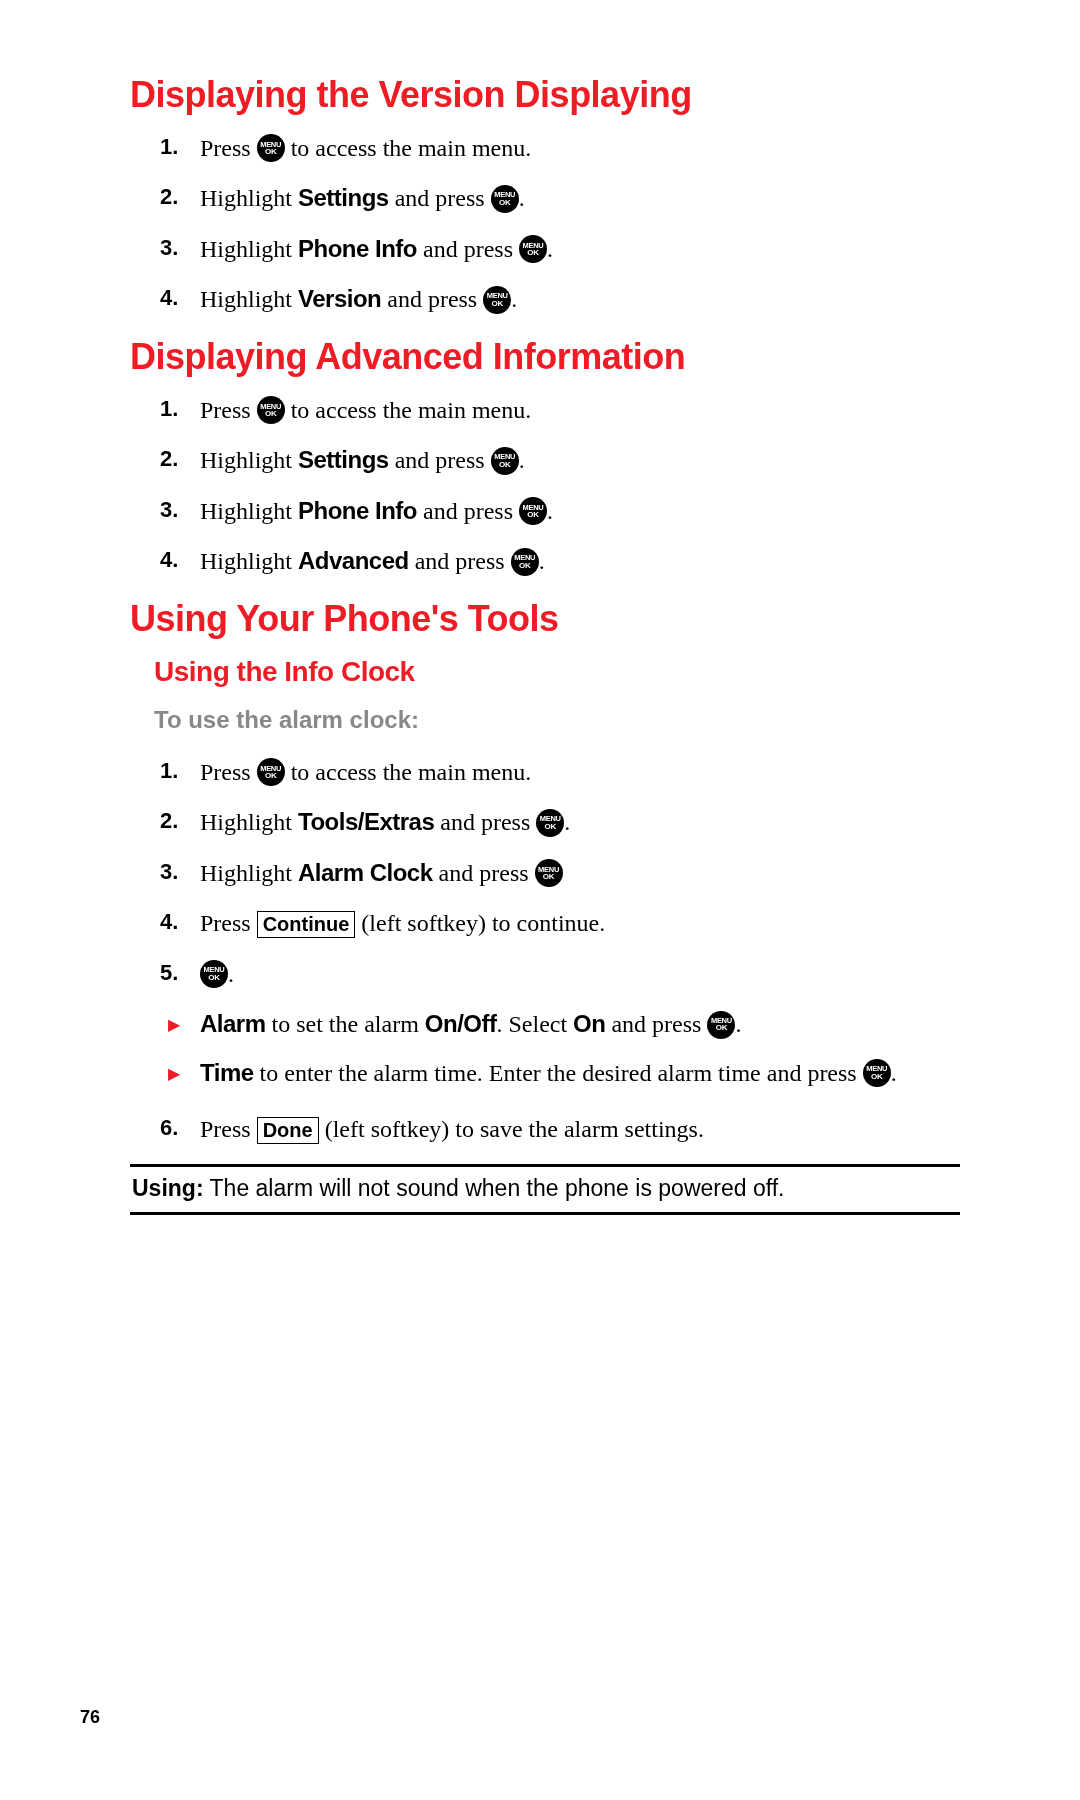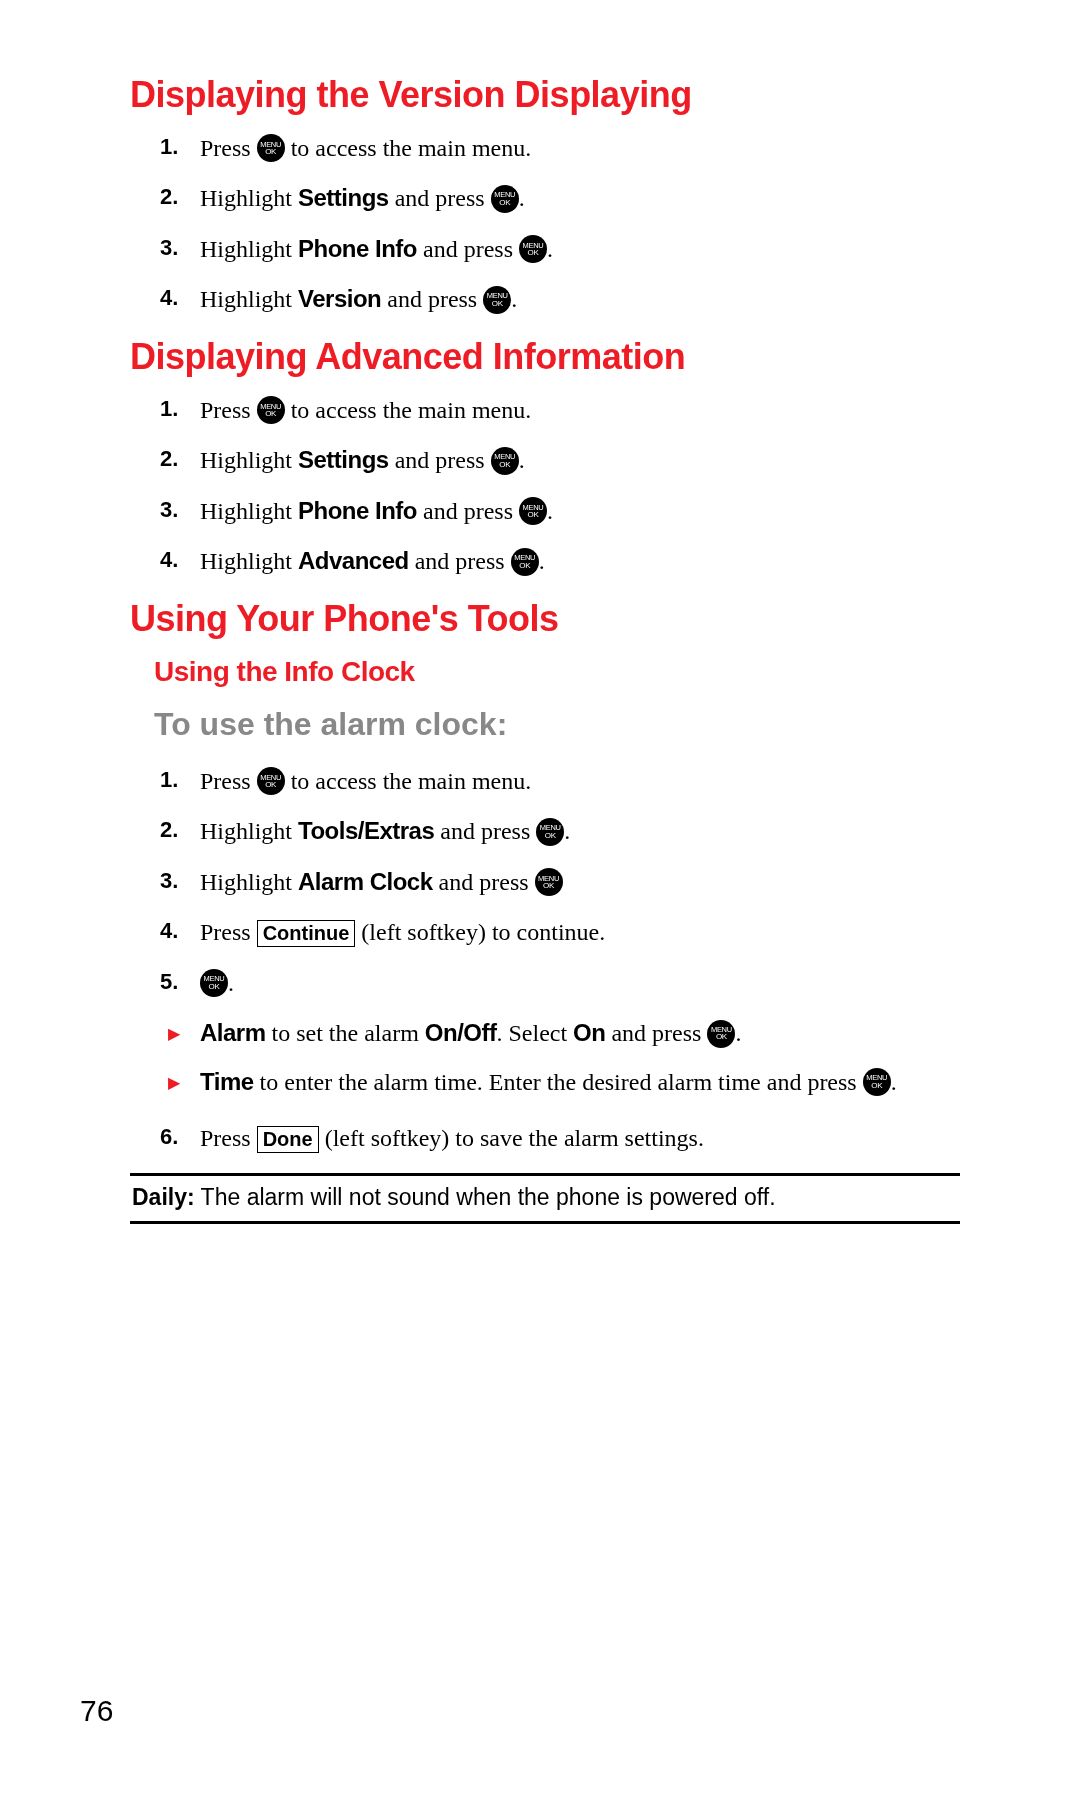--- a/index.html
+++ b/index.html
@@ -29,21 +29,21 @@
     font-size: 28px;
     letter-spacing: -0.5px;
     margin-left: 24px;
     margin-top: 12px;
     margin-bottom: 18px;
   }
   .intro-line {
     font-family: 'Helvetica Neue', Helvetica, Arial, sans-serif;
     font-weight: 700;
     color: #888;
-    font-size: 32px;
+    font-size: 24px;
     margin-left: 24px;
     margin-bottom: 22px;
   }
   ol.steps {
     list-style: none;
     margin-left: 24px;
     margin-bottom: 14px;
   }
   ol.steps > li {
     font-size: 24px;
@@ -69,21 +69,21 @@
     display: inline-flex;
     flex-direction: column;
     align-items: center;
     justify-content: center;
     width: 28px;
     height: 28px;
     border-radius: 50%;
     background: #000;
     color: #fff;
     font-family: Arial, sans-serif;
-    font-weight: 400;
+    font-weight: 700;
     vertical-align: middle;
     position: relative;
     top: -2px;
     line-height: 1;
   }
   .menu-btn .t1 { font-size: 7.5px; letter-spacing: -0.3px; }
   .menu-btn .t2 { font-size: 8px; letter-spacing: -0.3px; margin-top: 0px; }
   .softkey {
     display: inline-block;
     border: 1.5px solid #000;
@@ -121,22 +121,22 @@
     padding: 8px 2px 10px 2px;
     font-family: Arial, Helvetica, sans-serif;
     font-size: 23px;
   }
   .note-box .note-label { font-weight: 700; }
   .page-num {
     position: absolute;
     left: 80px;
     bottom: 72px;
     font-family: 'Helvetica Neue', Helvetica, Arial, sans-serif;
-    font-weight: 400;
-    font-size: 30px;
+    font-weight: 700;
+    font-size: 18px;
   }
 </style>
 </head>
 <body>
 
 <div class="section-title first">Displaying the Version Displaying</div>
 <ol class="steps">
   <li><span class="num">1.</span><span>Press </span><span class="menu-btn">
         <span class="t1">MENU</span>
         <span class="t2">OK</span>
@@ -208,16 +208,16 @@
         <span class="t1">MENU</span>
         <span class="t2">OK</span>
       </span><span>.</span></li>
 </ul>
 
 <ol class="steps">
   <li><span class="num">6.</span><span>Press </span><span class="softkey">Done</span><span> (left softkey) to save the alarm settings.</span></li>
 </ol>
 
 <div class="note-box">
-  <span class="note-label">Daily:</span><span> The alarm will not sound when the phone is powered off.</span>
+  <span class="note-label">Using:</span><span> The alarm will not sound when the phone is powered off.</span>
 </div>
 
 <div class="page-num">76</div>
 
 </body></html>

